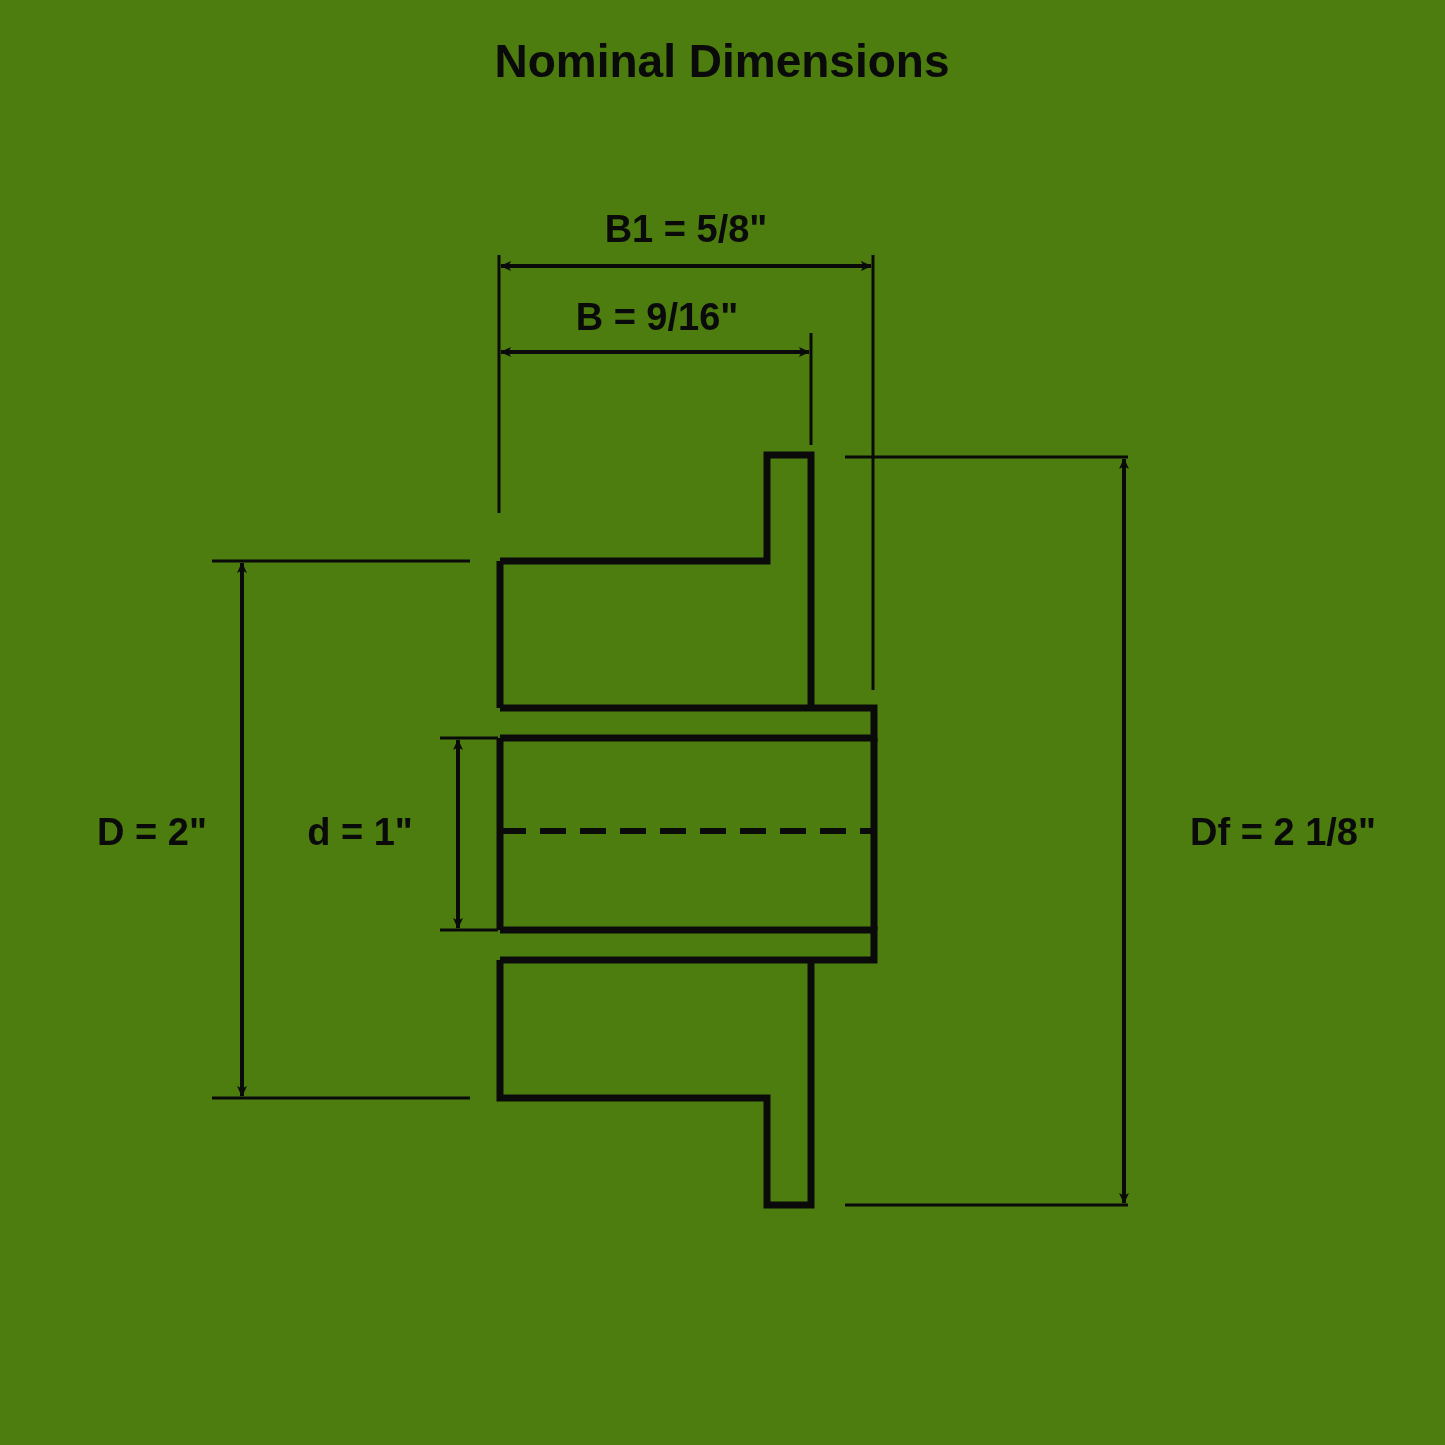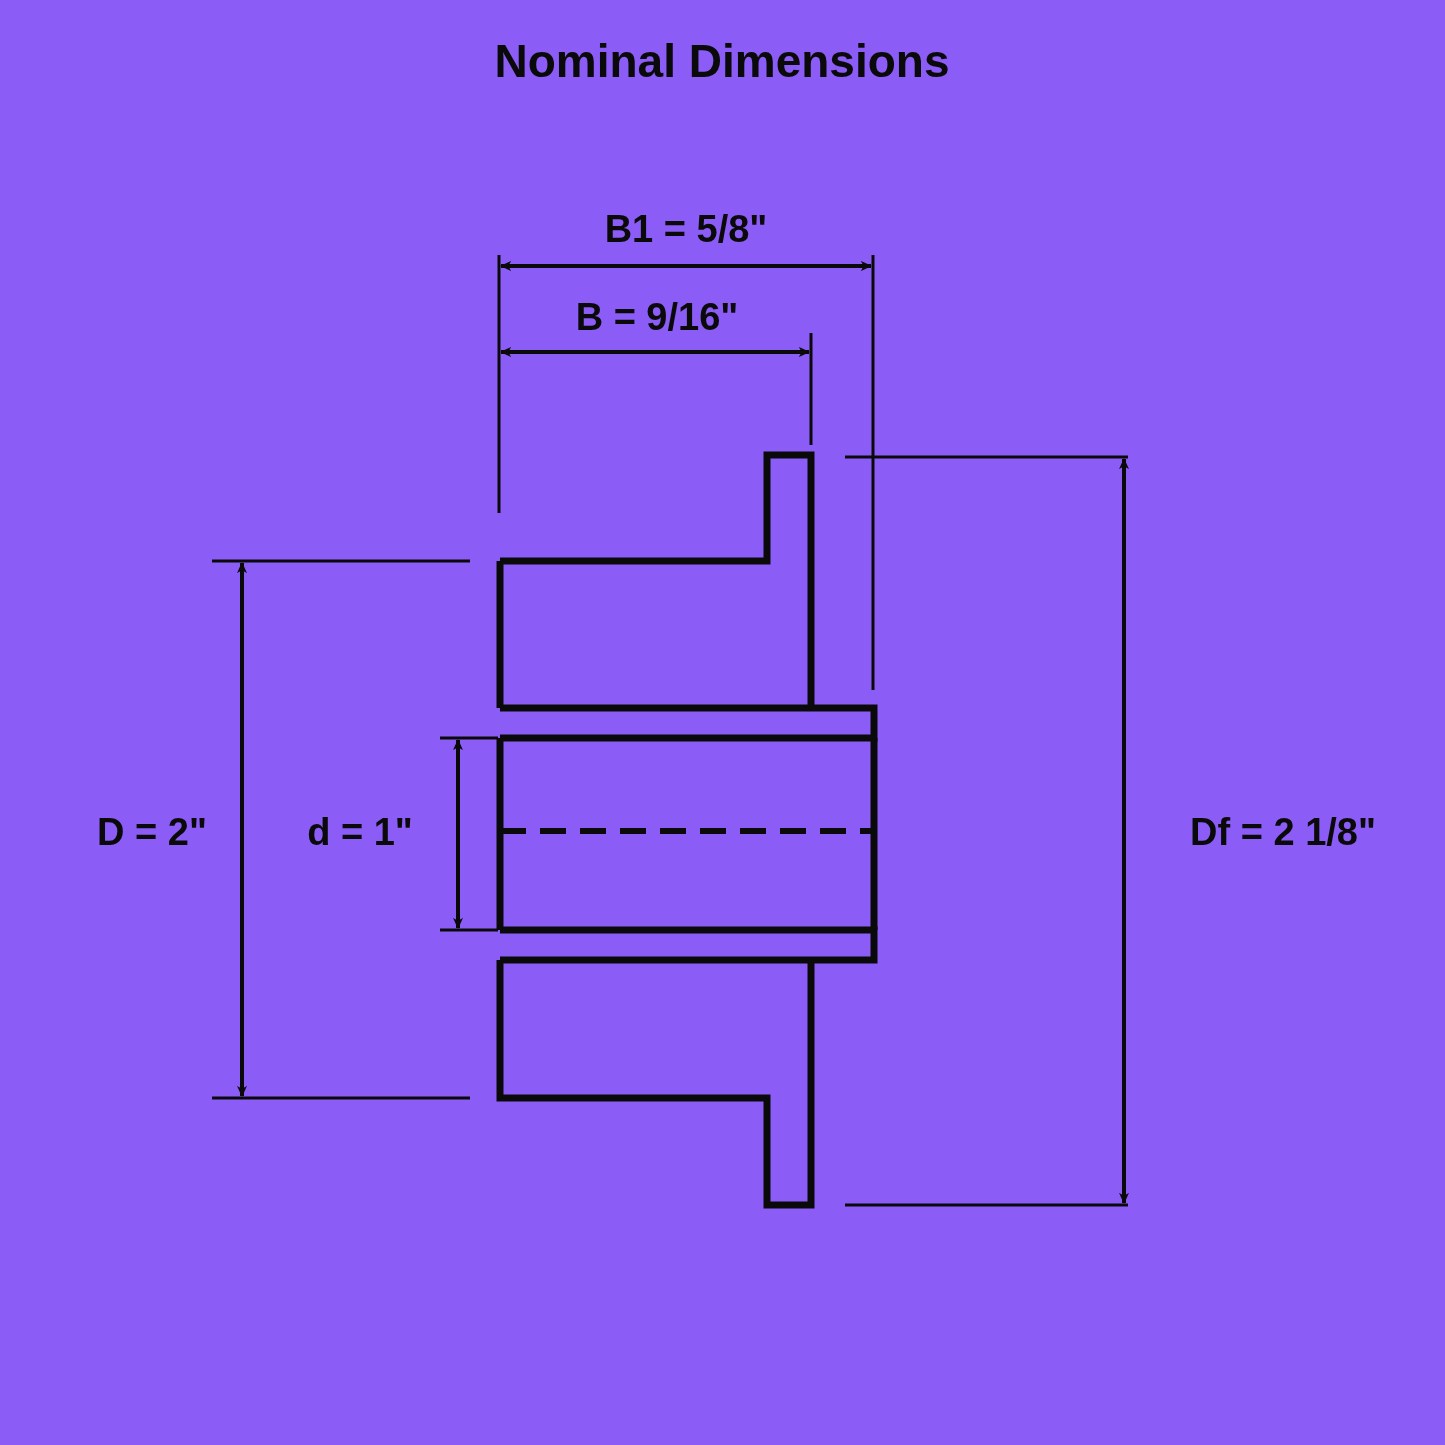--- a/index.html
+++ b/index.html
@@ -10,21 +10,21 @@
   body {
     width: 1445px;
     height: 1445px;
     font-family: "Liberation Sans", sans-serif;
     overflow: hidden;
   }
   #drawing-root {
     position: relative;
     width: 1445px;
     height: 1445px;
-    background: #8b5cf6;
+    background: #4d7c0f;
   }
   svg.drawing-canvas {
     display: block;
     width: 1445px;
     height: 1445px;
   }
   .dim-text {
     font-family: "Liberation Sans", sans-serif;
     font-weight: bold;
     font-size: 38px;

